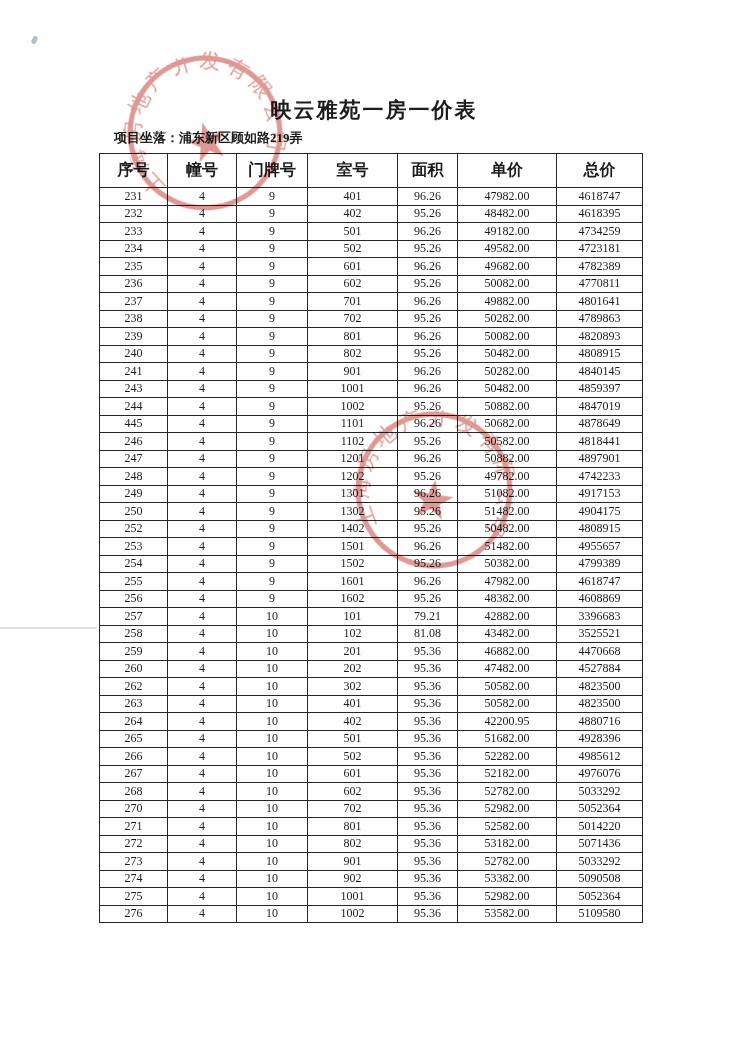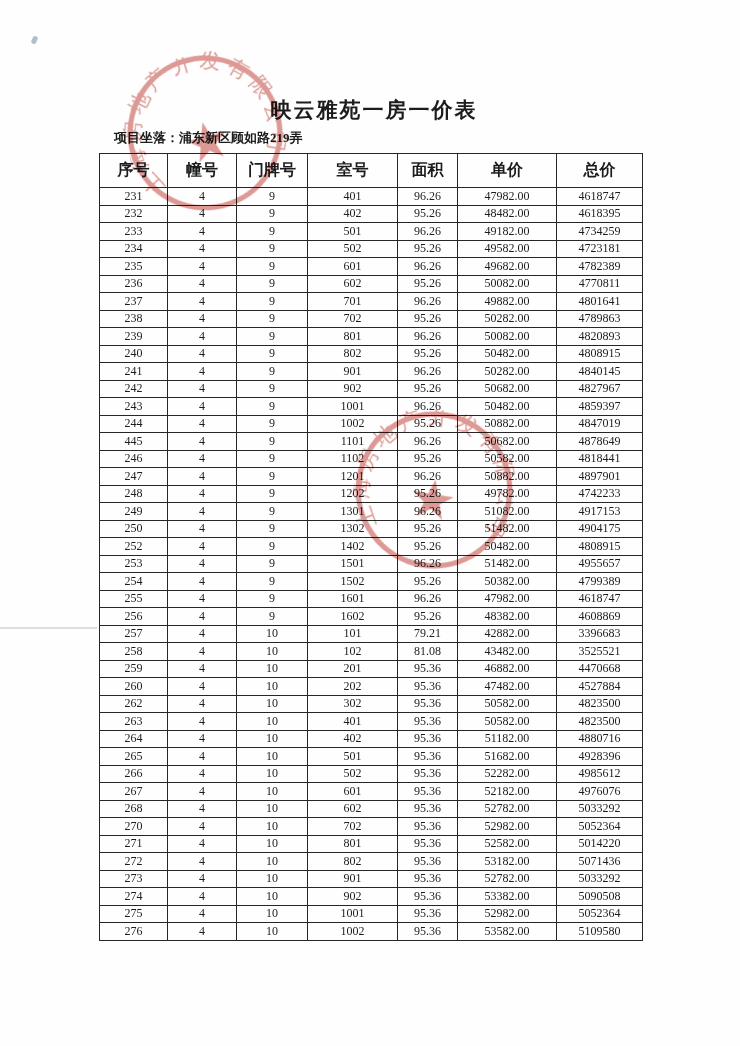--- a/index.html
+++ b/index.html
@@ -174,29 +174,20 @@
         <tr>
           <td>241</td>
           <td>4</td>
           <td>9</td>
           <td>901</td>
           <td>96.26</td>
           <td>50282.00</td>
           <td>4840145</td>
         </tr>
         <tr>
-          <td>242</td>
-          <td>4</td>
-          <td>9</td>
-          <td>902</td>
-          <td>95.26</td>
-          <td>50682.00</td>
-          <td>4827967</td>
-        </tr>
-        <tr>
           <td>243</td>
           <td>4</td>
           <td>9</td>
           <td>1001</td>
           <td>96.26</td>
           <td>50482.00</td>
           <td>4859397</td>
         </tr>
         <tr>
           <td>244</td>
@@ -359,21 +350,21 @@
           <td>95.36</td>
           <td>50582.00</td>
           <td>4823500</td>
         </tr>
         <tr>
           <td>264</td>
           <td>4</td>
           <td>10</td>
           <td>402</td>
           <td>95.36</td>
-          <td>51182.00</td>
+          <td>42200.95</td>
           <td>4880716</td>
         </tr>
         <tr>
           <td>265</td>
           <td>4</td>
           <td>10</td>
           <td>501</td>
           <td>95.36</td>
           <td>51682.00</td>
           <td>4928396</td>

